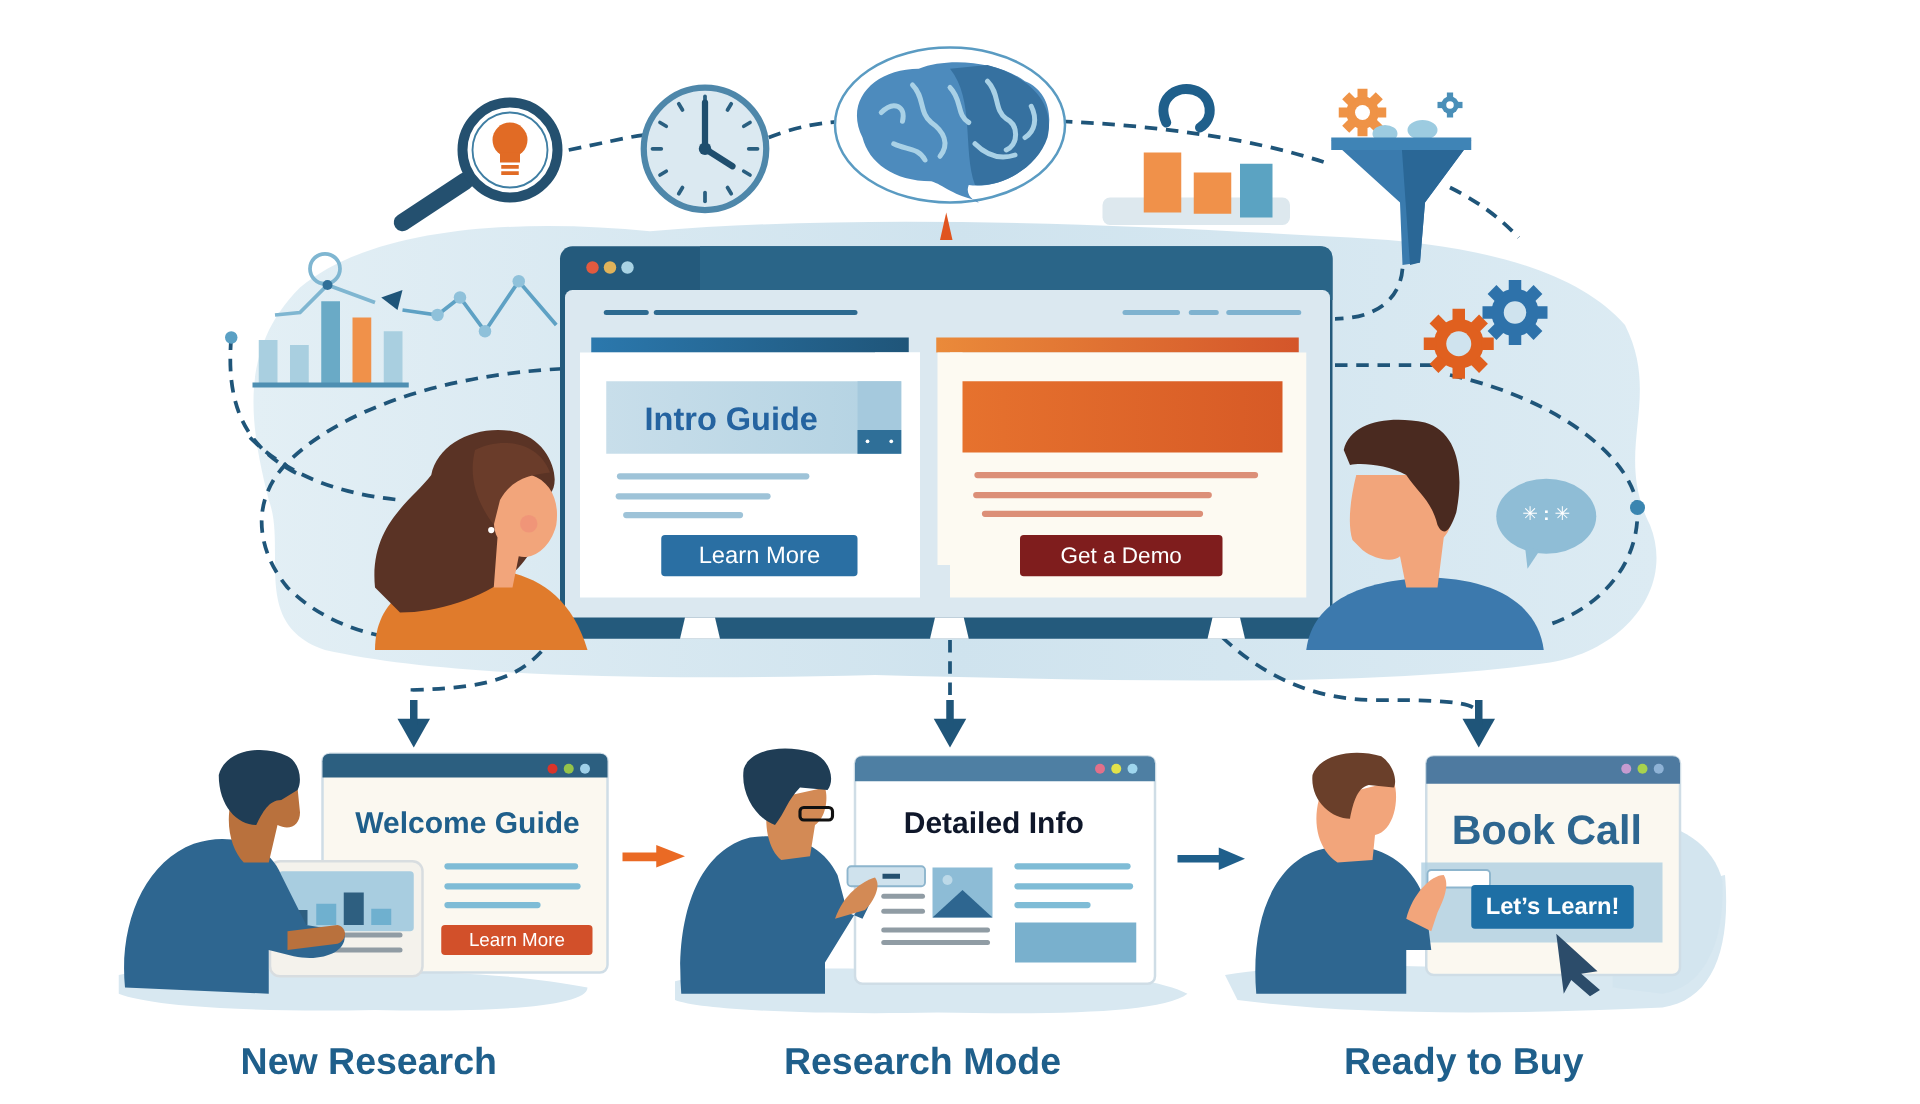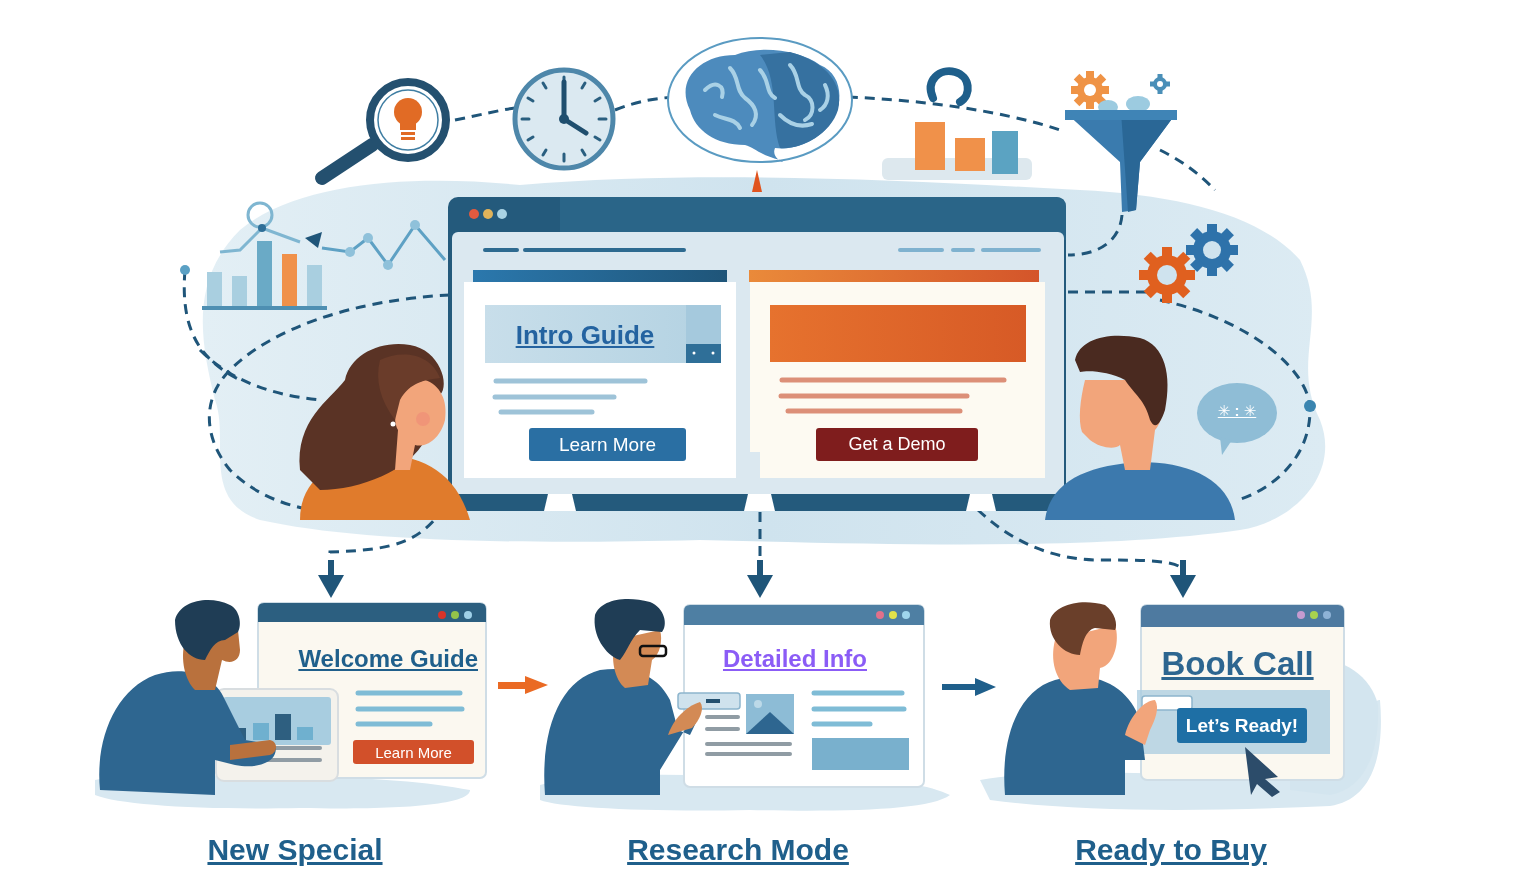--- a/index.html
+++ b/index.html
@@ -1,19 +1,19 @@
 <!DOCTYPE html>
 <html><head>
 <meta charset="utf-8">
 <style>
   html,body{margin:0;padding:0;background:#ffffff;}
   body{width:1536px;height:883px;position:relative;overflow:hidden;font-family:"Liberation Sans","DejaVu Sans",sans-serif;}
   #stage{position:absolute;left:0;top:0;width:1536px;height:883px;}
   .abs{position:absolute;}
-  .t{font-family:"Liberation Sans","DejaVu Sans",sans-serif;font-weight:bold;white-space:nowrap;text-decoration:underline;}
+  .t{font-family:"Liberation Sans","DejaVu Sans",sans-serif;font-weight:bold;white-space:nowrap;}
   .stage-label{font-size:30px;color:#1f5f8b;text-align:center;width:300px;}
   .btn{display:flex;align-items:center;justify-content:center;color:#fff;border-radius:3px;font-family:"Liberation Sans","DejaVu Sans",sans-serif;text-align:center;}
 </style>
 </head>
 <body>
 
 <div id="stage">
 
   <svg class="abs" style="left:0;top:0" width="1536" height="883" viewBox="0 0 1536 883">
     <defs>
@@ -356,24 +356,24 @@
       <path d="M1050,620 C1055,605 1080,598 1105,605 C1115,612 1118,625 1115,630 L1095,628 C1085,630 1082,645 1080,655 C1065,655 1048,640 1050,620 Z" fill="#6a3f2a"></path>
       <path d="M1125,735 C1130,715 1145,700 1155,700 C1160,708 1155,720 1150,730 L1145,745 Z" fill="#f2a57b"></path>
     </g>
   </svg>
 
   <div class="abs t" style="left:485px;top:313px;width:200px;height:44px;display:flex;align-items:center;justify-content:center;font-size:26px;color:#2463a0;">Intro Guide</div>
   <div class="abs btn" style="left:529px;top:428px;width:157px;height:33px;background:#2a6fa3;font-size:19px;">Learn More</div>
   <div class="abs btn" style="left:816px;top:428px;width:162px;height:33px;background:#7f1d1d;font-size:18px;">Get a Demo</div>
   <div class="abs t" style="left:1206px;top:402px;width:62px;text-align:center;font-size:15px;color:#ffffff;">✳ : ✳</div>
 
-  <div class="abs t" style="left:270px;top:645px;width:208px;text-align:right;font-size:24px;color:#1f5f8b;">Welcome Guide</div>
+  <div class="abs t" style="left:270px;top:645px;width:208px;text-align:center;font-size:24px;color:#1f5f8b;">Welcome Guide</div>
   <div class="abs btn" style="left:353px;top:740px;width:121px;height:24px;background:#d2502a;font-size:15px;">Learn More</div>
 
-  <div class="abs t" style="left:690px;top:645px;width:210px;text-align:center;font-size:24px;color:#8b5cf6;">Detailed Info</div>
+  <div class="abs t" style="left:690px;top:645px;width:210px;text-align:center;font-size:24px;color:#0f172a;">Detailed Info</div>
 
   <div class="abs t" style="left:1150px;top:645px;width:175px;text-align:center;font-size:33px;color:#2d6690;">Book Call</div>
-  <div class="abs btn" style="left:1177px;top:708px;width:130px;height:35px;background:#1e6fa5;font-size:19px;font-weight:bold;">Let’s Ready!</div>
-
-  <div class="abs t stage-label" style="left:145px;top:833px;">New Special</div>
+  <div class="abs btn" style="left:1177px;top:708px;width:130px;height:35px;background:#1e6fa5;font-size:19px;font-weight:bold;">Let’s Learn!</div>
+
+  <div class="abs t stage-label" style="left:145px;top:833px;">New Research</div>
   <div class="abs t stage-label" style="left:588px;top:833px;">Research Mode</div>
   <div class="abs t stage-label" style="left:1021px;top:833px;">Ready to Buy</div>
 </div>
 
 </body></html>

